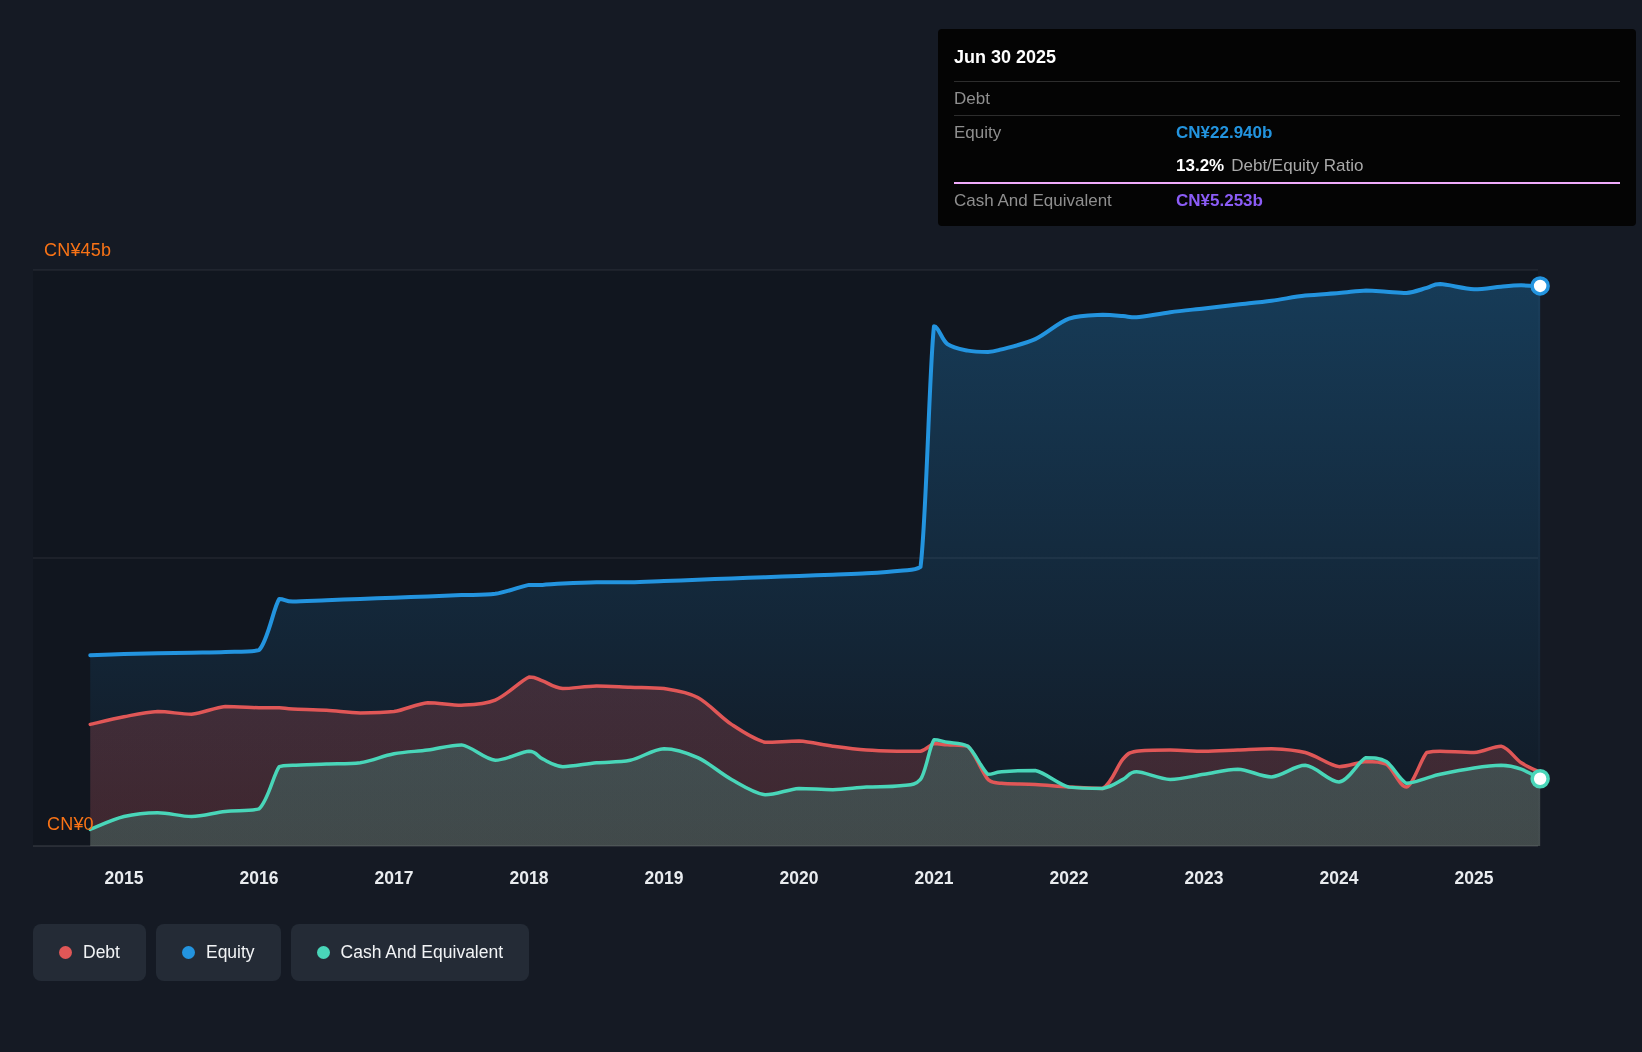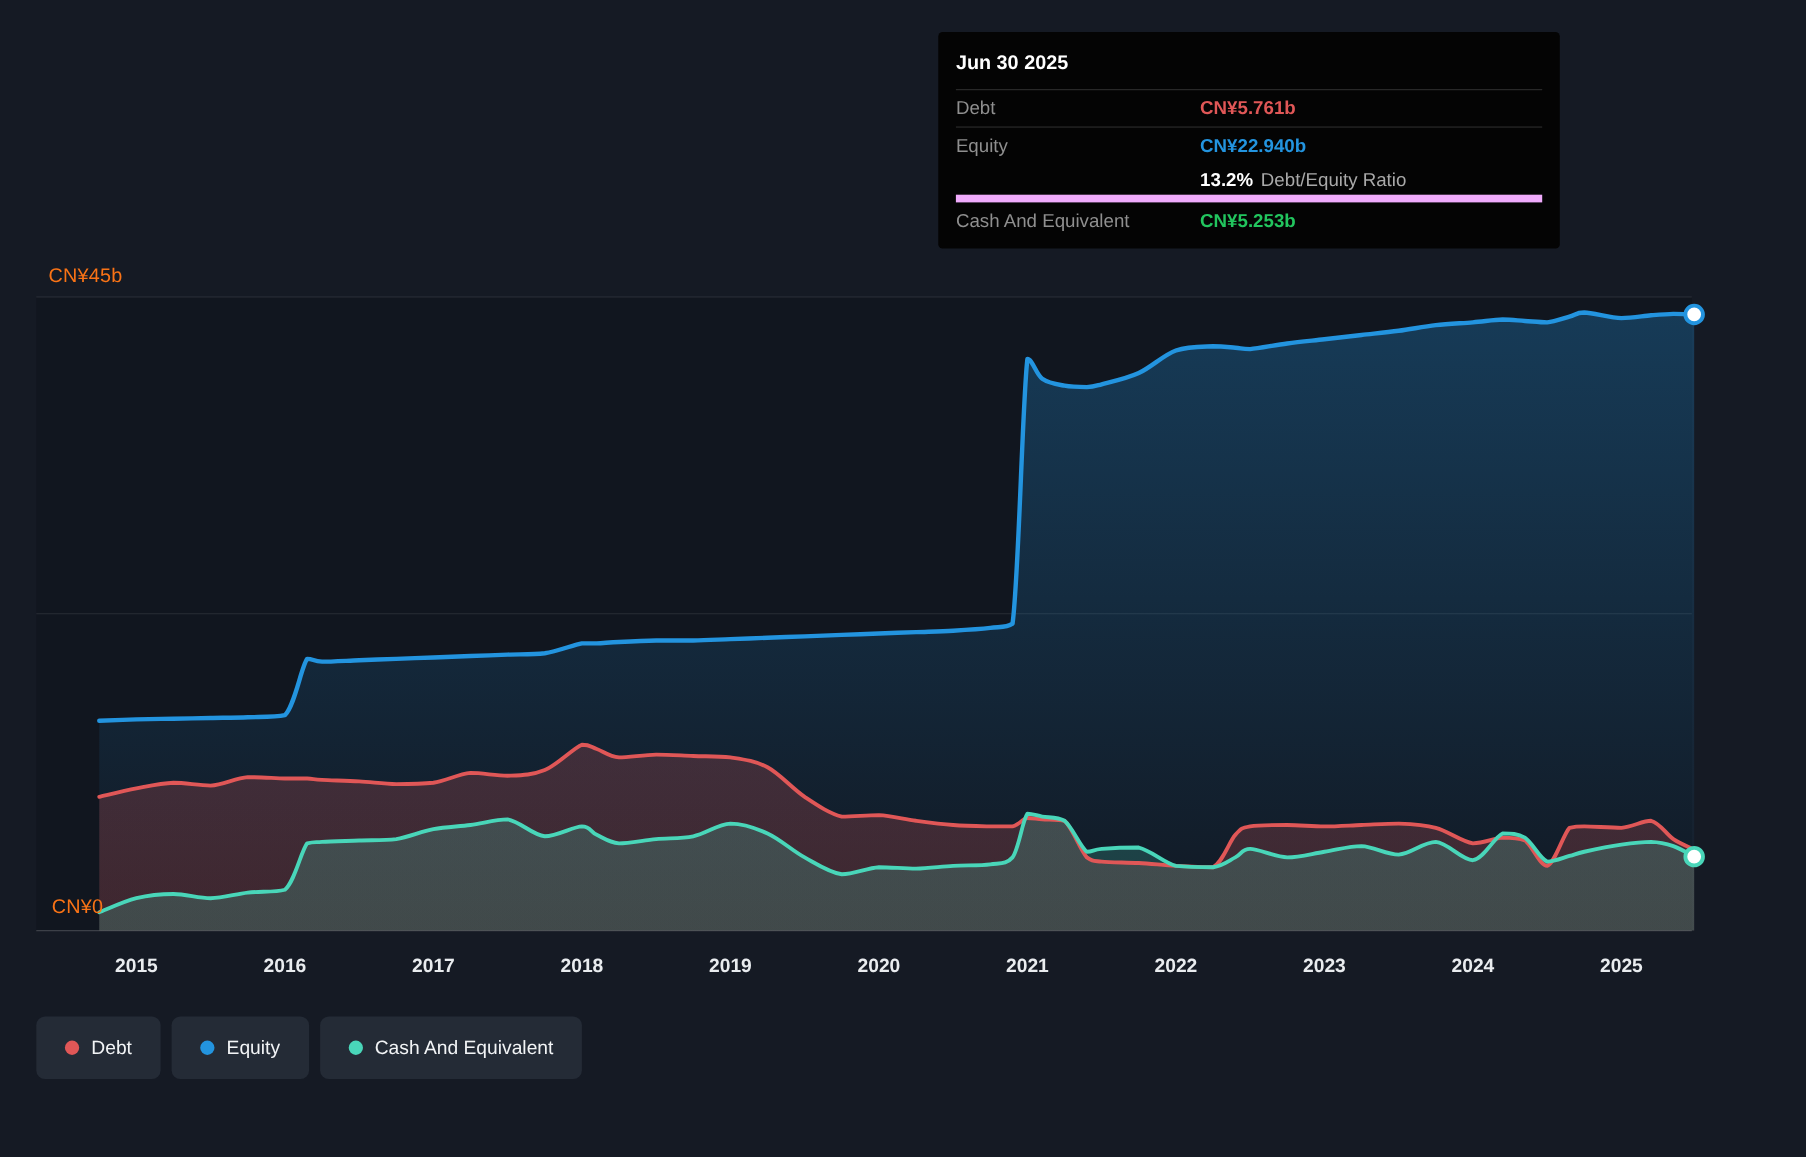--- a/index.html
+++ b/index.html
@@ -35,43 +35,43 @@
     color: #f97316;
     font-weight: 400;
     letter-spacing: 0.2px;
   }
   #ylab-top { left: 44px; top: 240px; }
   #ylab-zero { left: 47px; top: 814px; text-align: center; }
 
   
   .tooltip {
     position: absolute;
-    left: 853px;
+    left: 938px;
     top: 29px;
-    width: 565px;
+    width: 698px;
     background: #040404;
     border-radius: 4px;
     padding: 10px 16px 8px 16px;
     font-size: 17px;
   }
   .tt-title {
     font-size: 18px;
     font-weight: 700;
     color: #ffffff;
     padding: 8px 0 13px 0;
     border-bottom: 1px solid #2d2d2d;
   }
   .tt-row {
     display: grid;
     grid-template-columns: 222px 1fr;
     align-items: center;
     height: 34px;
   }
   .tt-row.row-debt  { border-bottom: 1px solid #2d2d2d; }
-  .tt-row.row-ratio { border-bottom: 7px solid #f0abfc; }
+  .tt-row.row-ratio { border-bottom: 2px solid #f0abfc; }
   .tt-label { color: #8f8f8f; font-weight: 400; }
   .tt-value { font-weight: 700; }
   .tt-ratio-value { color: #ffffff; font-weight: 700; }
   .tt-ratio-label { color: #a9a9a9; font-weight: 400; margin-left: 7px; }
 
   
   .legend {
     position: absolute;
     left: 33px;
     top: 924px;
@@ -146,35 +146,34 @@
       <text class="xtick" x="1474" y="884" text-anchor="middle">2025</text>
     </svg>
 
   <div class="ylab" id="ylab-top">CN¥45b</div>
   <div class="ylab" id="ylab-zero">CN¥0</div>
 
   <div class="tooltip">
     <div class="tt-title">Jun 30 2025</div>
     <div class="tt-row row-debt">
       <span class="tt-label">Debt</span>
-      <span class="tt-value" id="tt-debt" style="color: rgb(224, 87, 87);">CN¥5.761b</span>
     </div>
     <div class="tt-row">
       <span class="tt-label">Equity</span>
       <span class="tt-value" id="tt-equity" style="color: rgb(35, 148, 223);">CN¥22.940b</span>
     </div>
     <div class="tt-row row-ratio">
       <span class="tt-label"></span>
       <span>
         <span class="tt-ratio-value">13.2%</span><span class="tt-ratio-label">Debt/Equity Ratio</span>
       </span>
     </div>
     <div class="tt-row">
       <span class="tt-label">Cash And Equivalent</span>
-      <span class="tt-value" id="tt-cash" style="color: #22c55e;">CN¥5.253b</span>
+      <span class="tt-value" id="tt-cash" style="color: #8b5cf6;">CN¥5.253b</span>
     </div>
   </div>
 
   <div class="legend">
     <div class="legend-pill">
       <span class="legend-dot" style="background: rgb(224, 87, 87);"></span>
       <span class="legend-label">Debt</span>
     </div>
     <div class="legend-pill">
       <span class="legend-dot" style="background: rgb(35, 148, 223);"></span>

